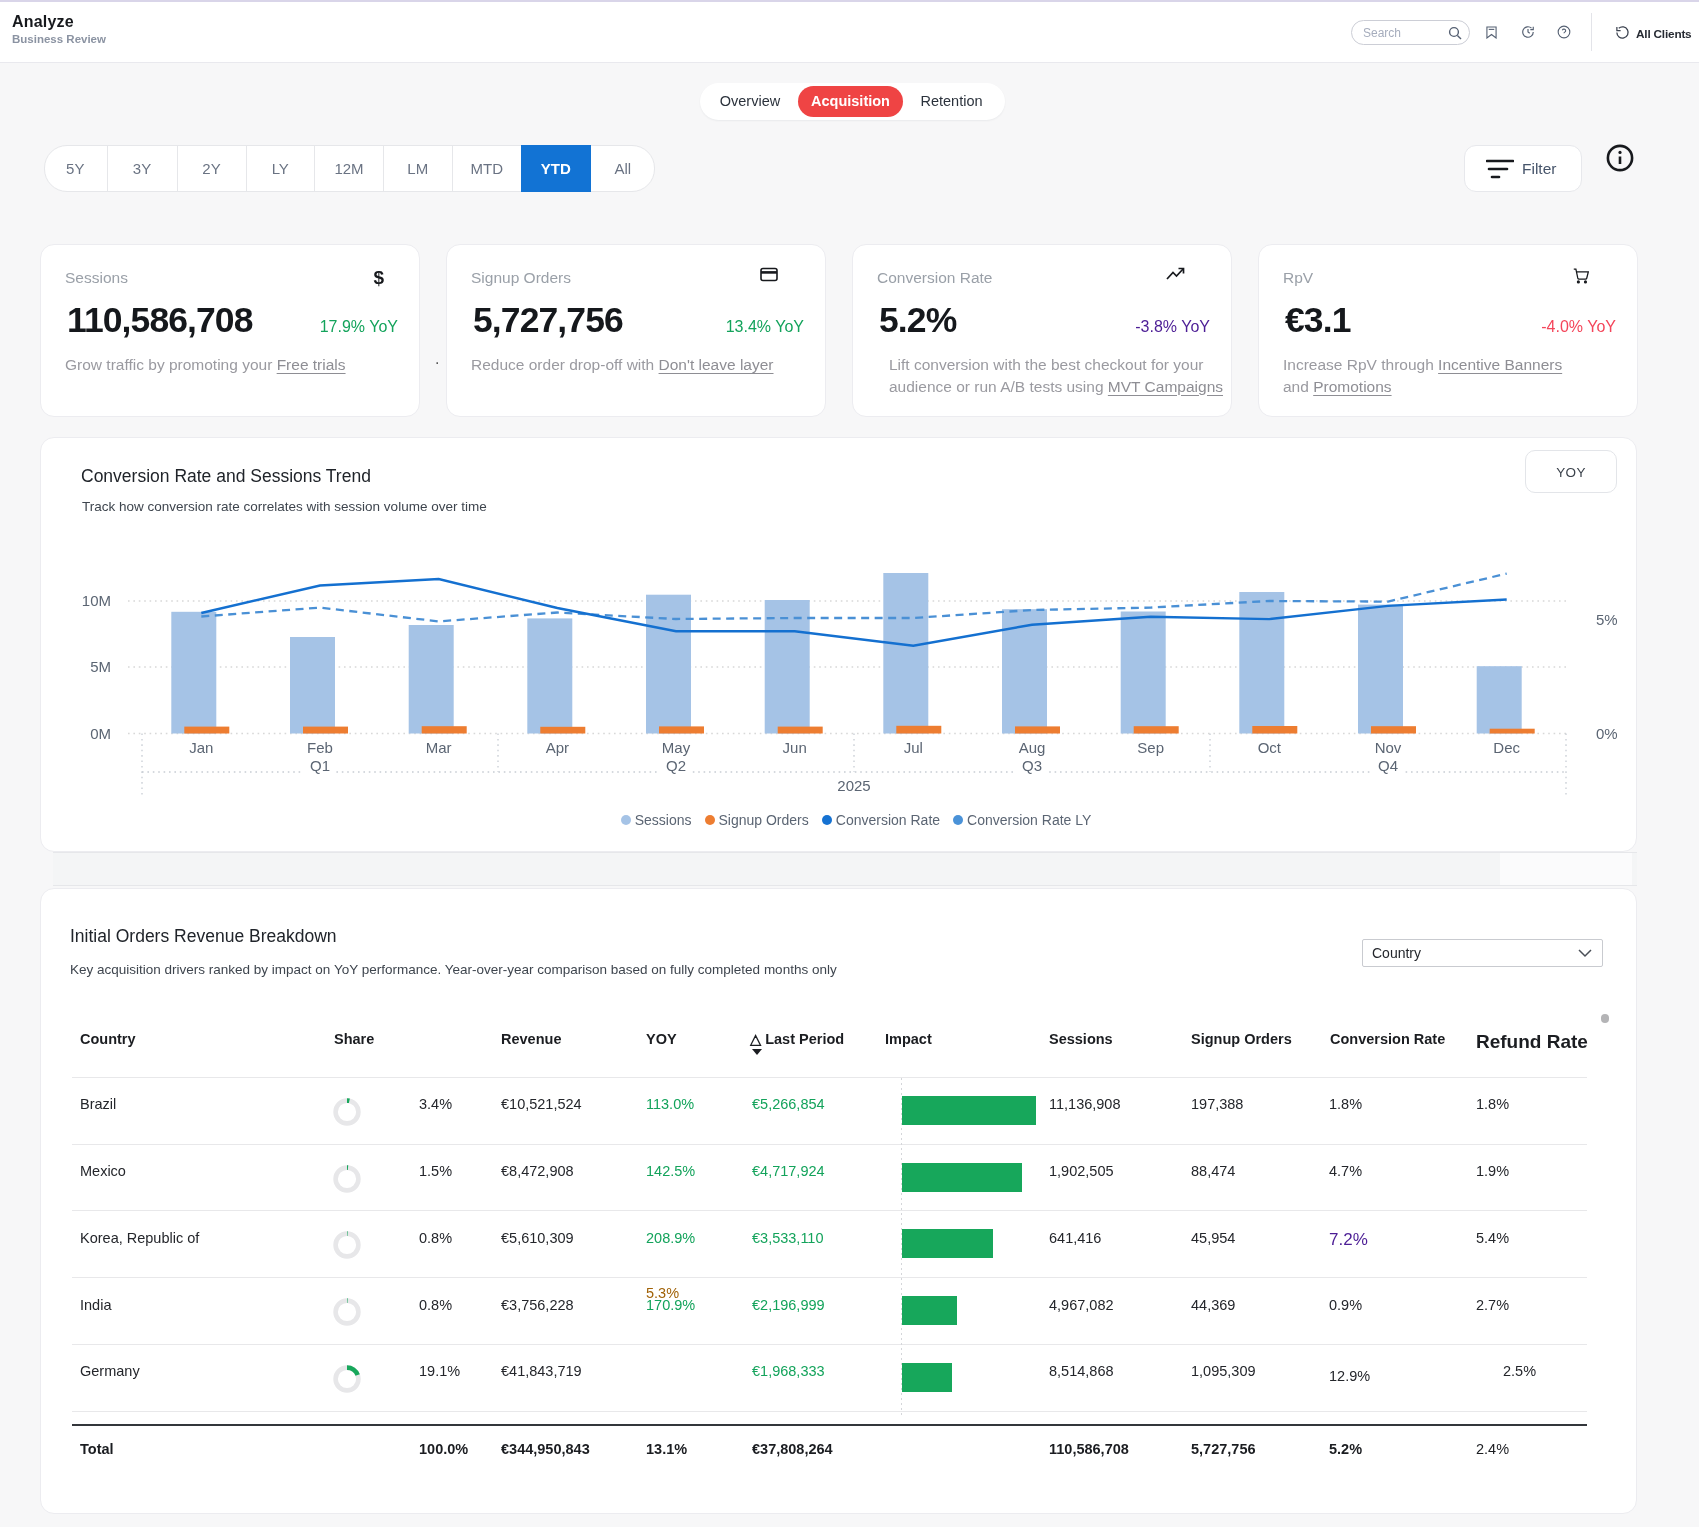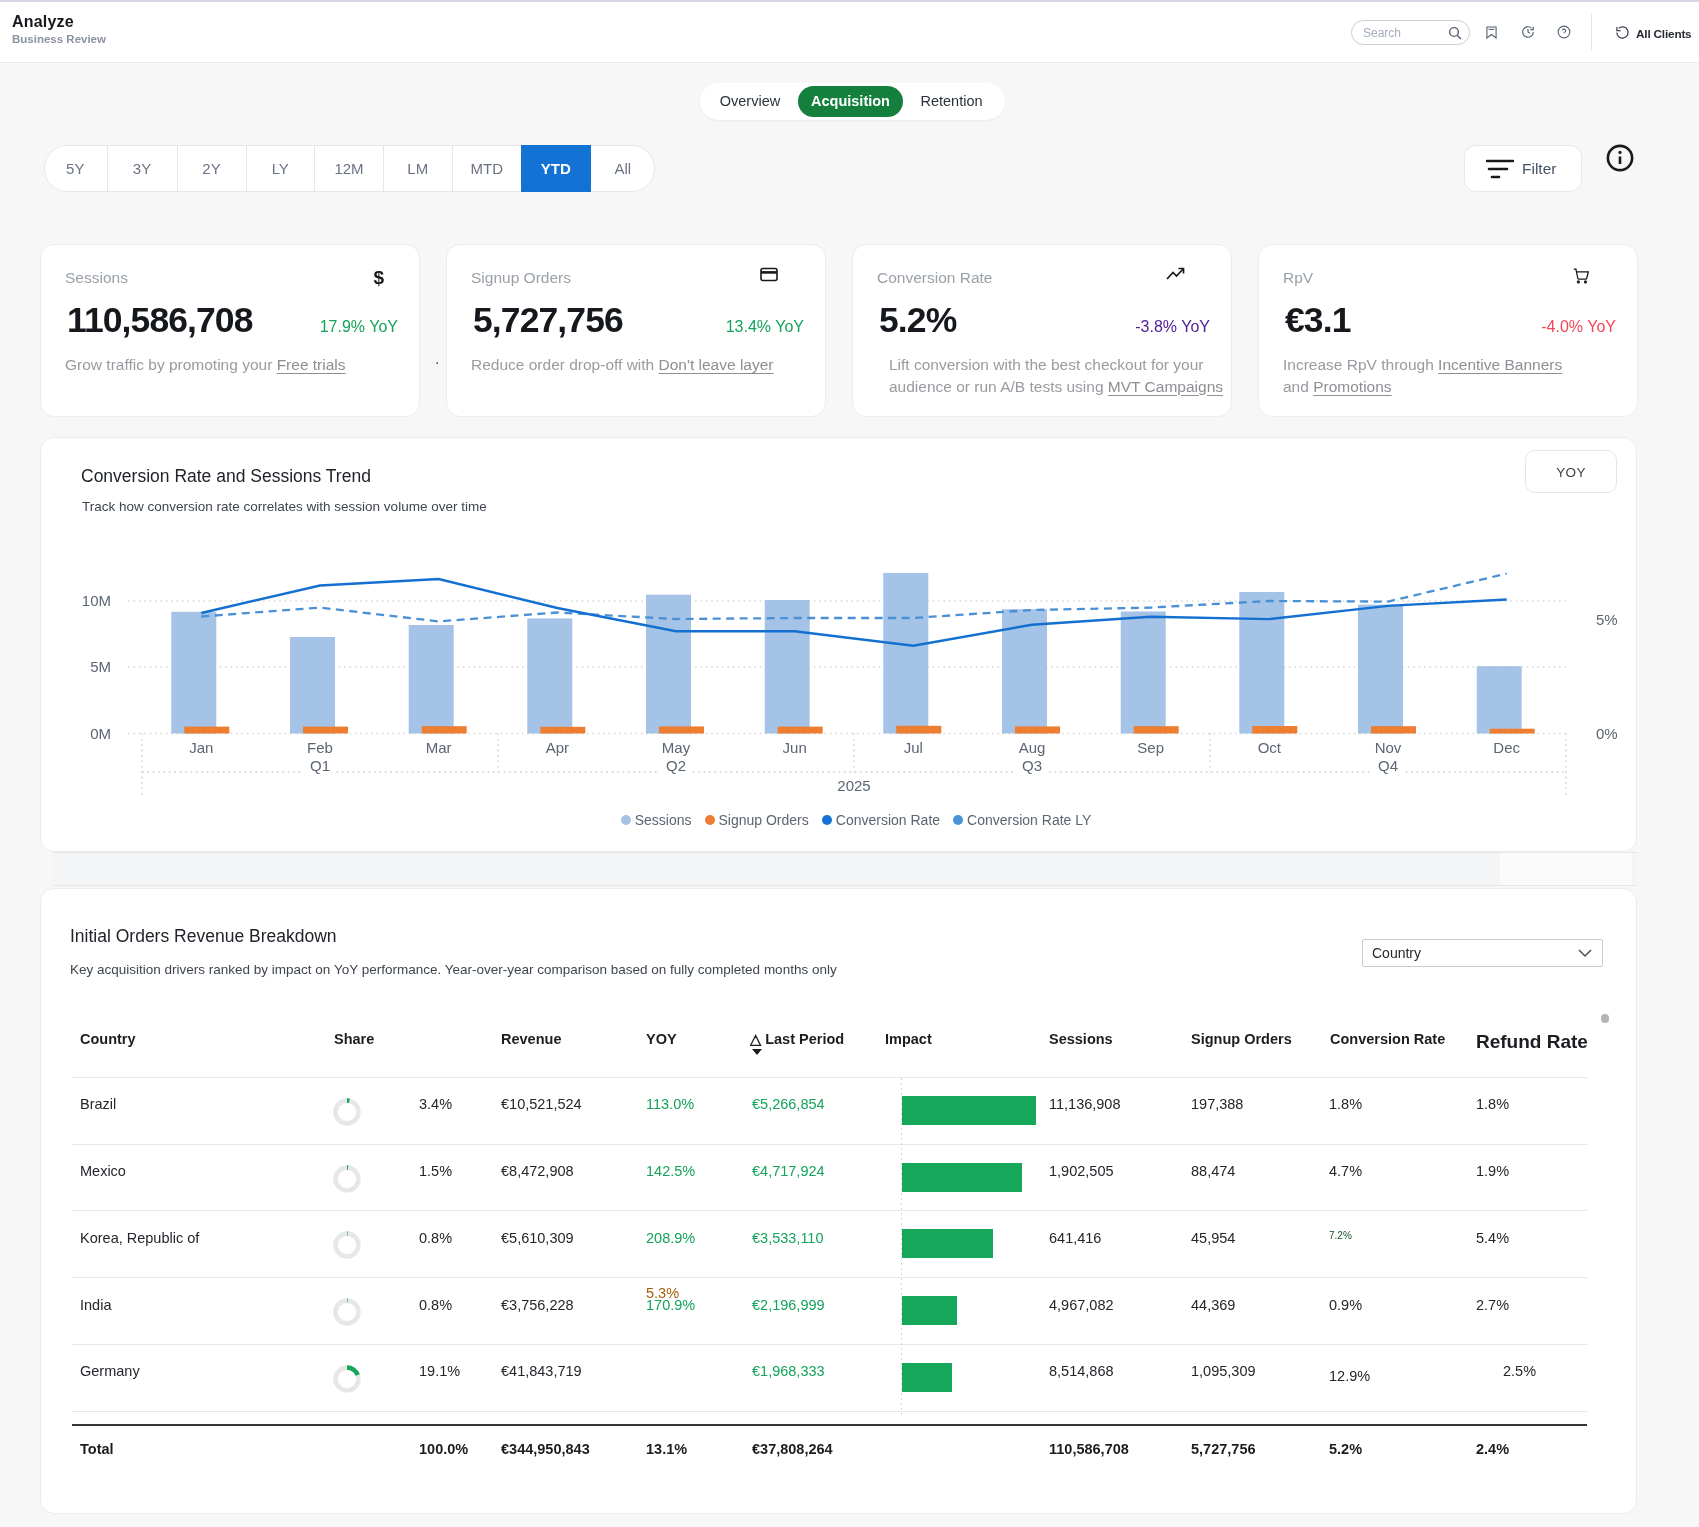--- a/index.html
+++ b/index.html
@@ -43,21 +43,21 @@
 <div class="abs" style="left:1591px;top:13px;width:1px;height:38px;background:#e3e4e9;"></div>
 
 <svg class="abs" style="left:1615px;top:25px;" width="15" height="15" viewBox="0 0 24 24" fill="none" stroke="#3c4350" stroke-width="2">
     <path d="M3 12a9 9 0 1 0 3-6.7"></path>
     <path d="M3 3v6h6"></path>
   </svg>
 <div class="abs" style="left:1636px;top:27px;font-size:11.8px;font-weight:bold;color:#272b33;letter-spacing:-0.2px;">All Clients</div>
 
 <div class="abs" style="left:700px;top:83px;width:305px;height:37px;background:#fff;border-radius:20px;box-shadow:0 1px 2px rgba(20,30,50,.06);"></div>
 <div class="abs" style="left:700px;top:83px;width:100px;height:37px;line-height:37px;text-align:center;font-size:14.5px;color:#2b323c;">Overview</div>
-<div class="abs" style="left:798px;top:86px;width:105px;height:31px;background:#15803d;border-radius:17px;line-height:31px;text-align:center;font-size:14.5px;font-weight:bold;color:#fff;">Acquisition</div>
+<div class="abs" style="left:798px;top:86px;width:105px;height:31px;background:#ef4444;border-radius:17px;line-height:31px;text-align:center;font-size:14.5px;font-weight:bold;color:#fff;">Acquisition</div>
 <div class="abs" style="left:898px;top:83px;width:107px;height:37px;line-height:37px;text-align:center;font-size:14.5px;color:#2b323c;">Retention</div>
 
 <div class="abs" style="left:44px;top:145px;width:611px;height:47px;background:#fff;border:1px solid #e6e7ea;border-radius:23px;"></div>
 <div class="abs" style="left:44px;top:145px;width:63.5px;height:47px;border-right:1px solid #e6e7ea;border-radius:23px 0 0 23px;line-height:47px;text-align:center;font-size:15px;color:#6a7383;">5Y</div>
 <div class="abs" style="left:107.5px;top:145px;width:70px;height:47px;border-right:1px solid #e6e7ea;line-height:47px;text-align:center;font-size:15px;color:#6a7383;">3Y</div>
 <div class="abs" style="left:177.5px;top:145px;width:69px;height:47px;border-right:1px solid #e6e7ea;line-height:47px;text-align:center;font-size:15px;color:#6a7383;">2Y</div>
 <div class="abs" style="left:246.5px;top:145px;width:68.5px;height:47px;border-right:1px solid #e6e7ea;line-height:47px;text-align:center;font-size:15px;color:#6a7383;">LY</div>
 <div class="abs" style="left:315px;top:145px;width:69px;height:47px;border-right:1px solid #e6e7ea;line-height:47px;text-align:center;font-size:15px;color:#6a7383;">12M</div>
 <div class="abs" style="left:384px;top:145px;width:68.5px;height:47px;border-right:1px solid #e6e7ea;line-height:47px;text-align:center;font-size:15px;color:#6a7383;">LM</div>
 <div class="abs" style="left:452.5px;top:145px;width:68.5px;height:47px;line-height:47px;text-align:center;font-size:15px;color:#6a7383;">MTD</div>
@@ -279,21 +279,21 @@
     <circle cx="14" cy="14" r="11.4" fill="none" stroke="#e7e7e9" stroke-width="4.6"></circle>
     <circle cx="14" cy="14" r="11.4" fill="none" stroke="#17a75b" stroke-width="4.6" stroke-dasharray="0.57 71.06" transform="rotate(-90 14 14)"></circle>
   </svg>
 <div class="abs" style="left:419px;top:1229.8px;font-size:14.5px;color:#24262b;">0.8%</div>
 <div class="abs" style="left:501px;top:1229.8px;font-size:14.5px;color:#24262b;">€5,610,309</div>
 <div class="abs" style="left:646px;top:1229.8px;font-size:14.5px;color:#13a35b;">208.9%</div>
 <div class="abs" style="left:752px;top:1229.8px;font-size:14.5px;color:#13a35b;">€3,533,110</div>
 <div class="abs" style="left:902px;top:1229.3px;width:90.6px;height:29px;background:#17a75b;"></div>
 <div class="abs" style="left:1049px;top:1229.8px;font-size:14.5px;color:#24262b;">641,416</div>
 <div class="abs" style="left:1191px;top:1229.8px;font-size:14.5px;color:#24262b;">45,954</div>
-<div class="abs" style="left:1329px;top:1229.8px;font-size:10px;color:#14532d;">7.2%</div>
+<div class="abs" style="left:1329px;top:1229.8px;font-size:17px;color:#4c1d95;">7.2%</div>
 <div class="abs" style="left:1476px;top:1229.8px;font-size:14.5px;color:#24262b;">5.4%</div>
 <div class="abs" style="left:80px;top:1296.6px;font-size:14.5px;color:#24262b;">India</div>
 <svg class="abs" style="left:333px;top:1298.1px;" width="28" height="28" viewBox="0 0 28 28">
     <circle cx="14" cy="14" r="11.4" fill="none" stroke="#e7e7e9" stroke-width="4.6"></circle>
     <circle cx="14" cy="14" r="11.4" fill="none" stroke="#17a75b" stroke-width="4.6" stroke-dasharray="0.57 71.06" transform="rotate(-90 14 14)"></circle>
   </svg>
 <div class="abs" style="left:419px;top:1296.6px;font-size:14.5px;color:#24262b;">0.8%</div>
 <div class="abs" style="left:501px;top:1296.6px;font-size:14.5px;color:#24262b;">€3,756,228</div>
 <div class="abs" style="left:646px;top:1296.6px;font-size:14.5px;color:#13a35b;">170.9%</div>
 <div class="abs" style="left:752px;top:1296.6px;font-size:14.5px;color:#13a35b;">€2,196,999</div>
@@ -317,12 +317,12 @@
 <div class="abs" style="left:1329px;top:1368px;font-size:14.5px;color:#24262b;">12.9%</div>
 <div class="abs" style="left:1476px;top:1363.4px;font-size:14.5px;color:#24262b;margin-left:27px;">2.5%</div>
 <div class="abs" style="left:80px;top:1441px;font-size:14.5px;font-weight:bold;color:#1b1d21;">Total</div>
 <div class="abs" style="left:419px;top:1441px;font-size:14.5px;font-weight:bold;color:#1b1d21;">100.0%</div>
 <div class="abs" style="left:501px;top:1441px;font-size:14.5px;font-weight:bold;color:#1b1d21;">€344,950,843</div>
 <div class="abs" style="left:646px;top:1441px;font-size:14.5px;font-weight:bold;color:#1b1d21;">13.1%</div>
 <div class="abs" style="left:752px;top:1441px;font-size:14.5px;font-weight:bold;color:#1b1d21;">€37,808,264</div>
 <div class="abs" style="left:1049px;top:1441px;font-size:14.5px;font-weight:bold;color:#1b1d21;">110,586,708</div>
 <div class="abs" style="left:1191px;top:1441px;font-size:14.5px;font-weight:bold;color:#1b1d21;">5,727,756</div>
 <div class="abs" style="left:1329px;top:1441px;font-size:14.5px;font-weight:bold;color:#1b1d21;">5.2%</div>
-<div class="abs" style="left:1476px;top:1441px;font-size:14.5px;font-weight:bold;color:#1b1d21;">2.4%</div>
+<div class="abs" style="left:1476px;top:1441px;font-size:14.5px;font-weight:normal;color:#1b1d21;">2.4%</div>
 </body></html>

